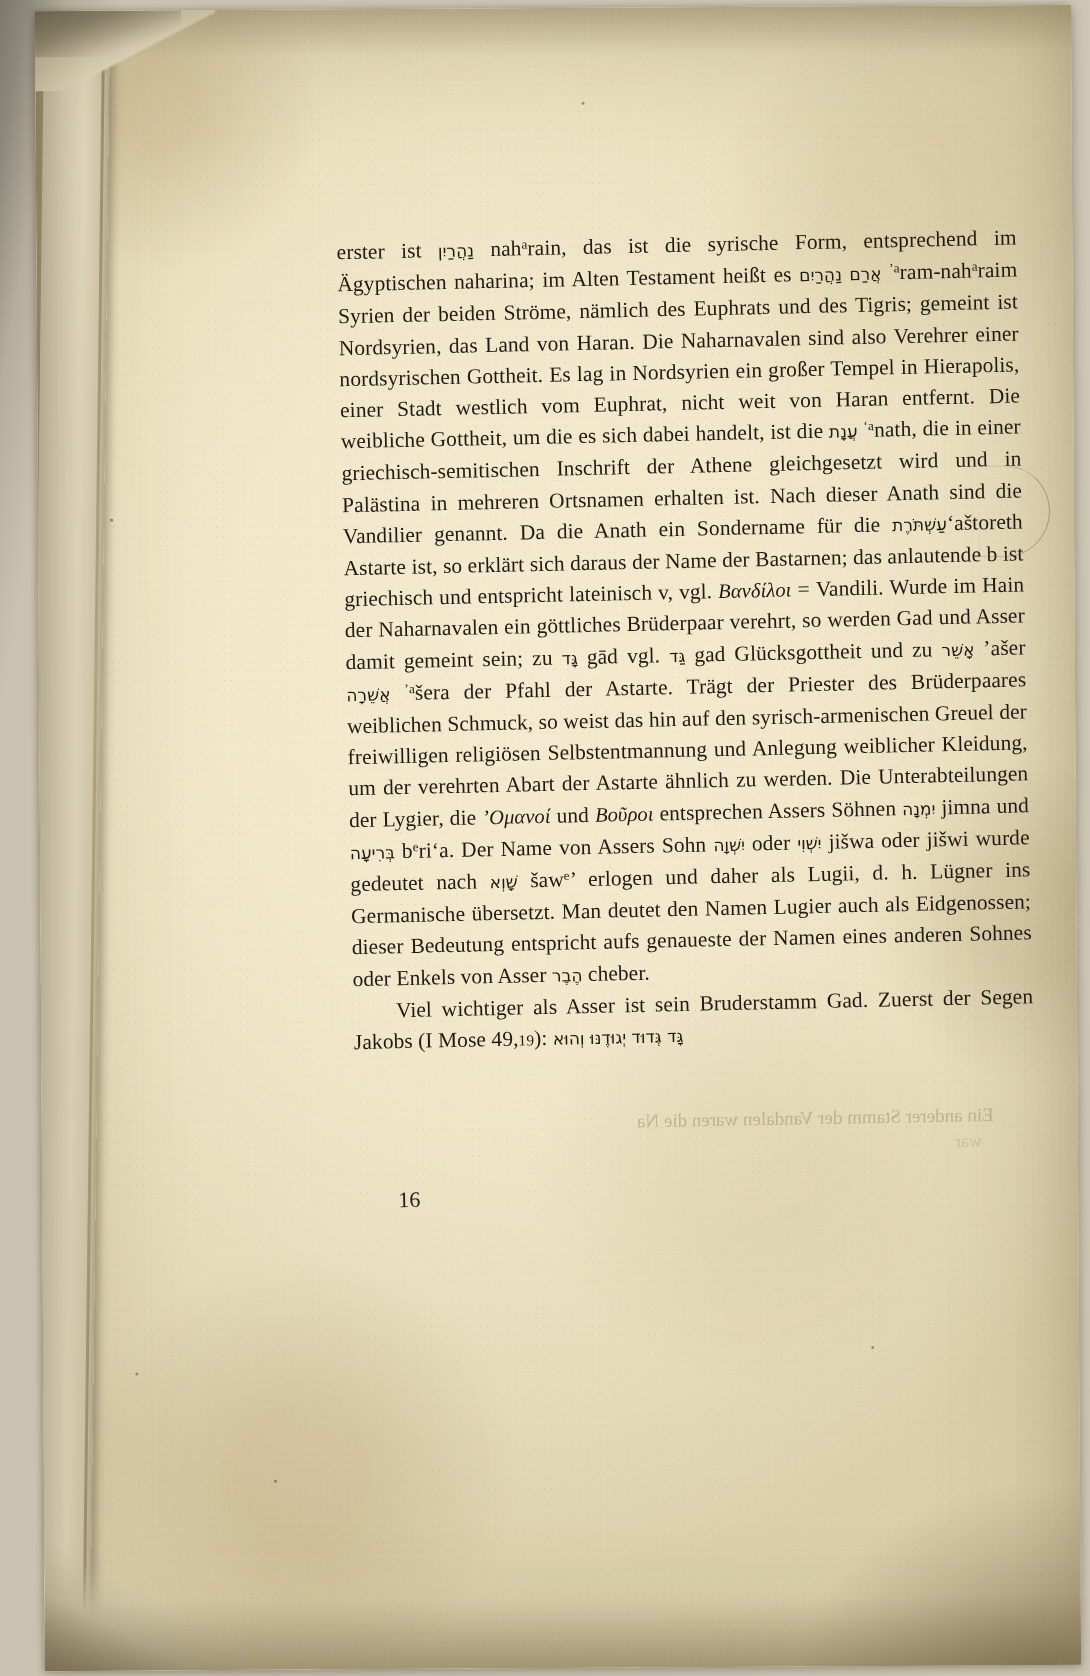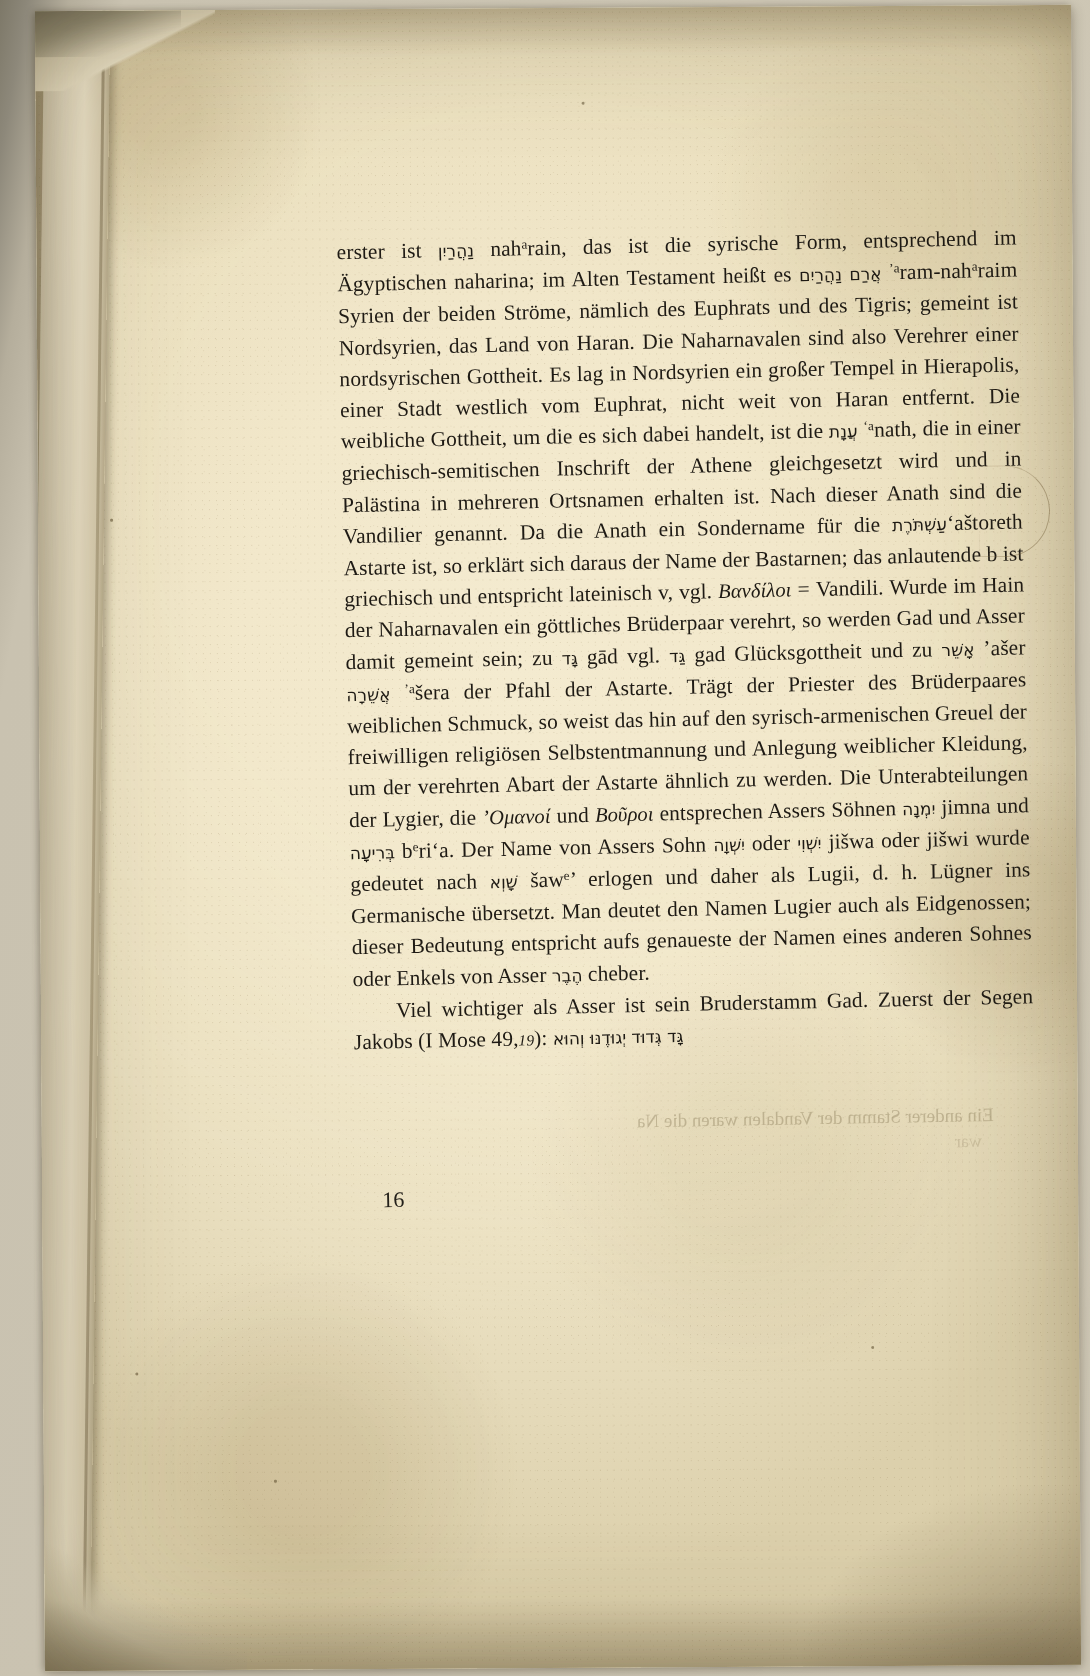--- a/index.html
+++ b/index.html
@@ -132,25 +132,25 @@
   #textblock p{margin:0;}
   .para-indent{text-indent:2.0em;}
   .heb{
     font-family:"DejaVu Sans",sans-serif;
     font-size:17px;
     direction:rtl;unicode-bidi:isolate;
     letter-spacing:0;
   }
   .gr{font-style:italic;font-size:20.5px;}
   sup{font-size:.62em;vertical-align:.50em;line-height:0;}
-  .vsnum{font-size:.72em;font-style:italic;}
+  .vsnum{font-size:.72em;}
 
   
   #folio{
-    position:absolute;left:340px;top:1178px;
+    position:absolute;left:356px;top:1178px;
     font-size:22px;color:#23201a;
     transform:rotate(-0.9deg);
   }
 
   
   #showthrough{
     position:absolute;left:392px;top:1098px;width:560px;
     font-size:19px;line-height:30px;
     color:rgba(118,102,68,.34);
     transform:scaleX(-1) rotate(0.7deg);

